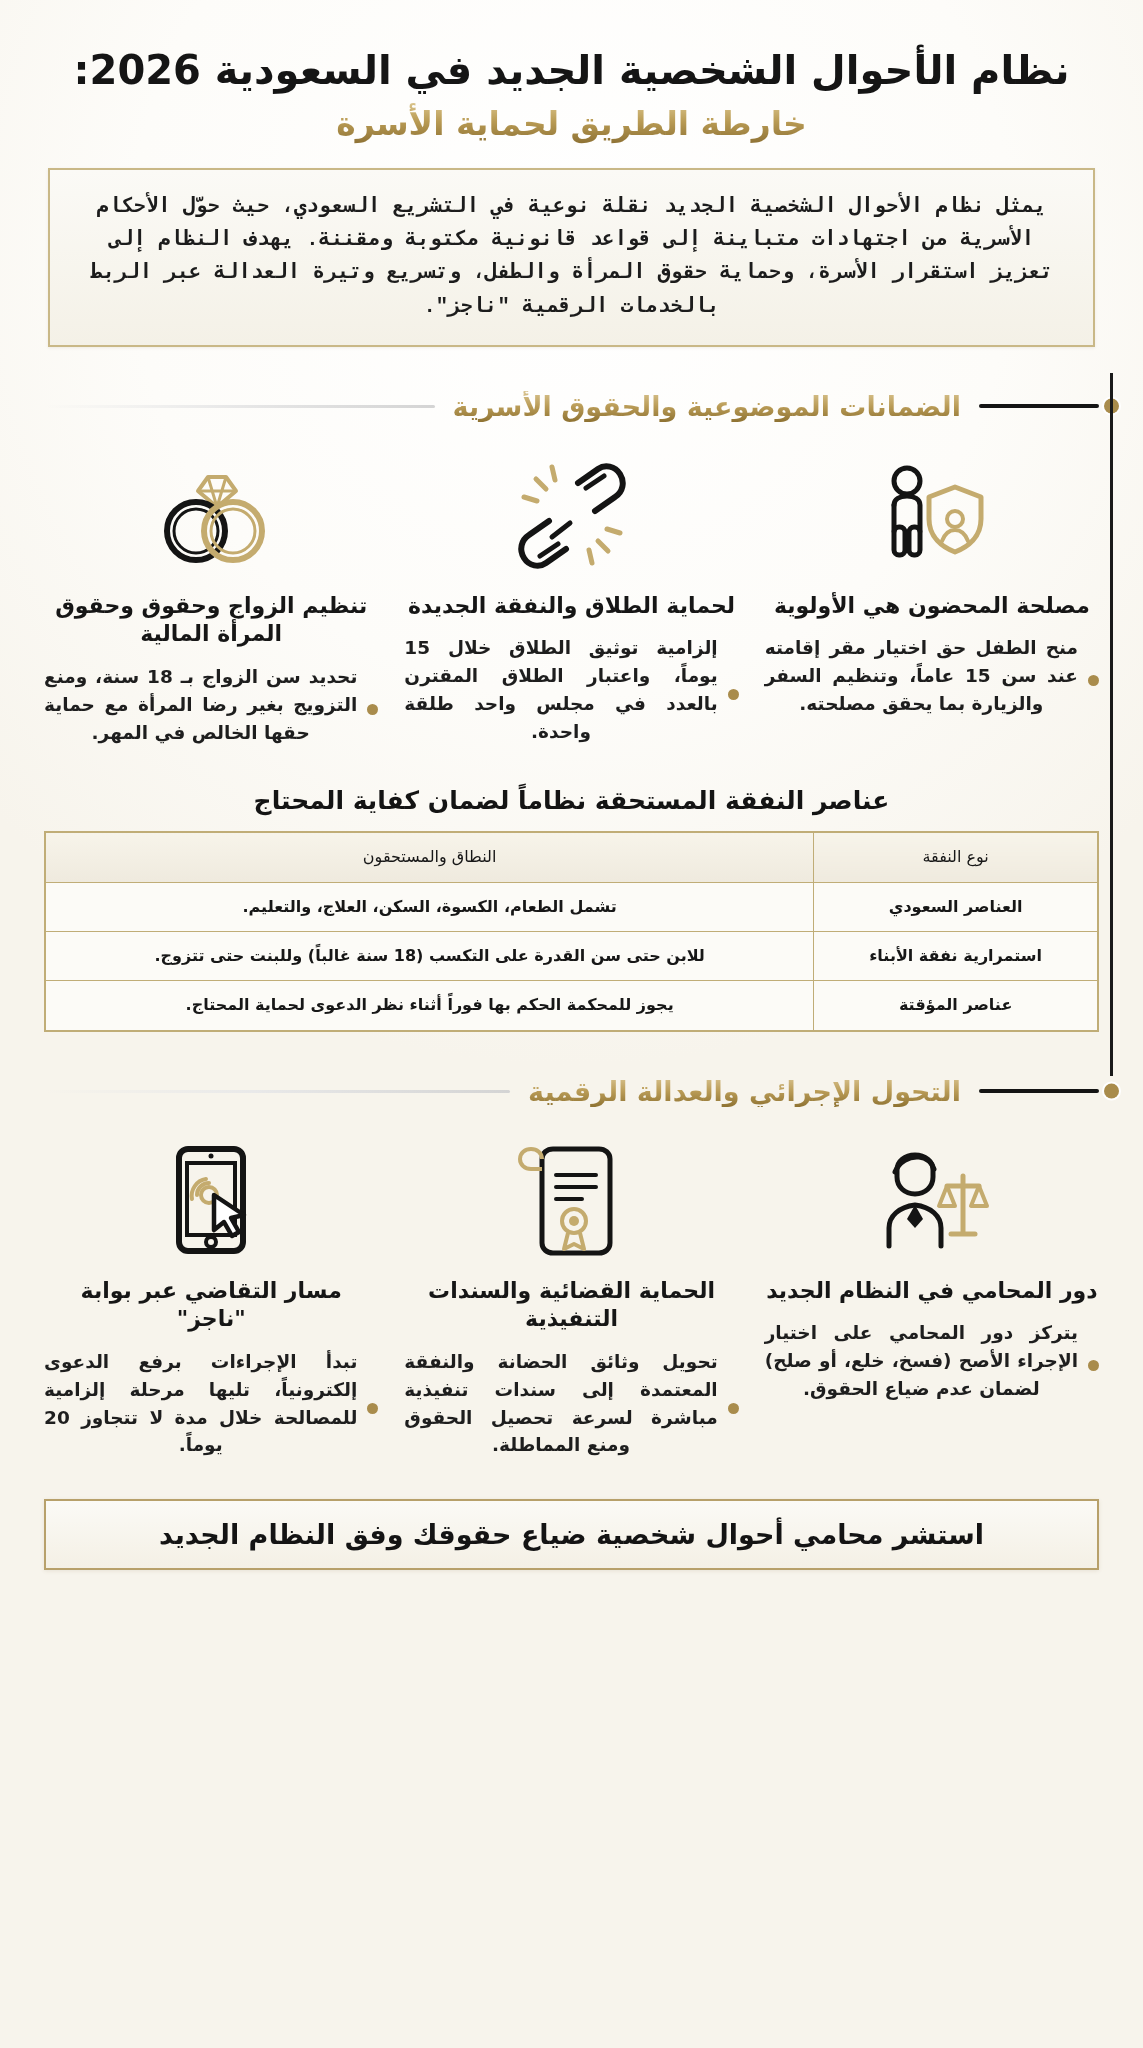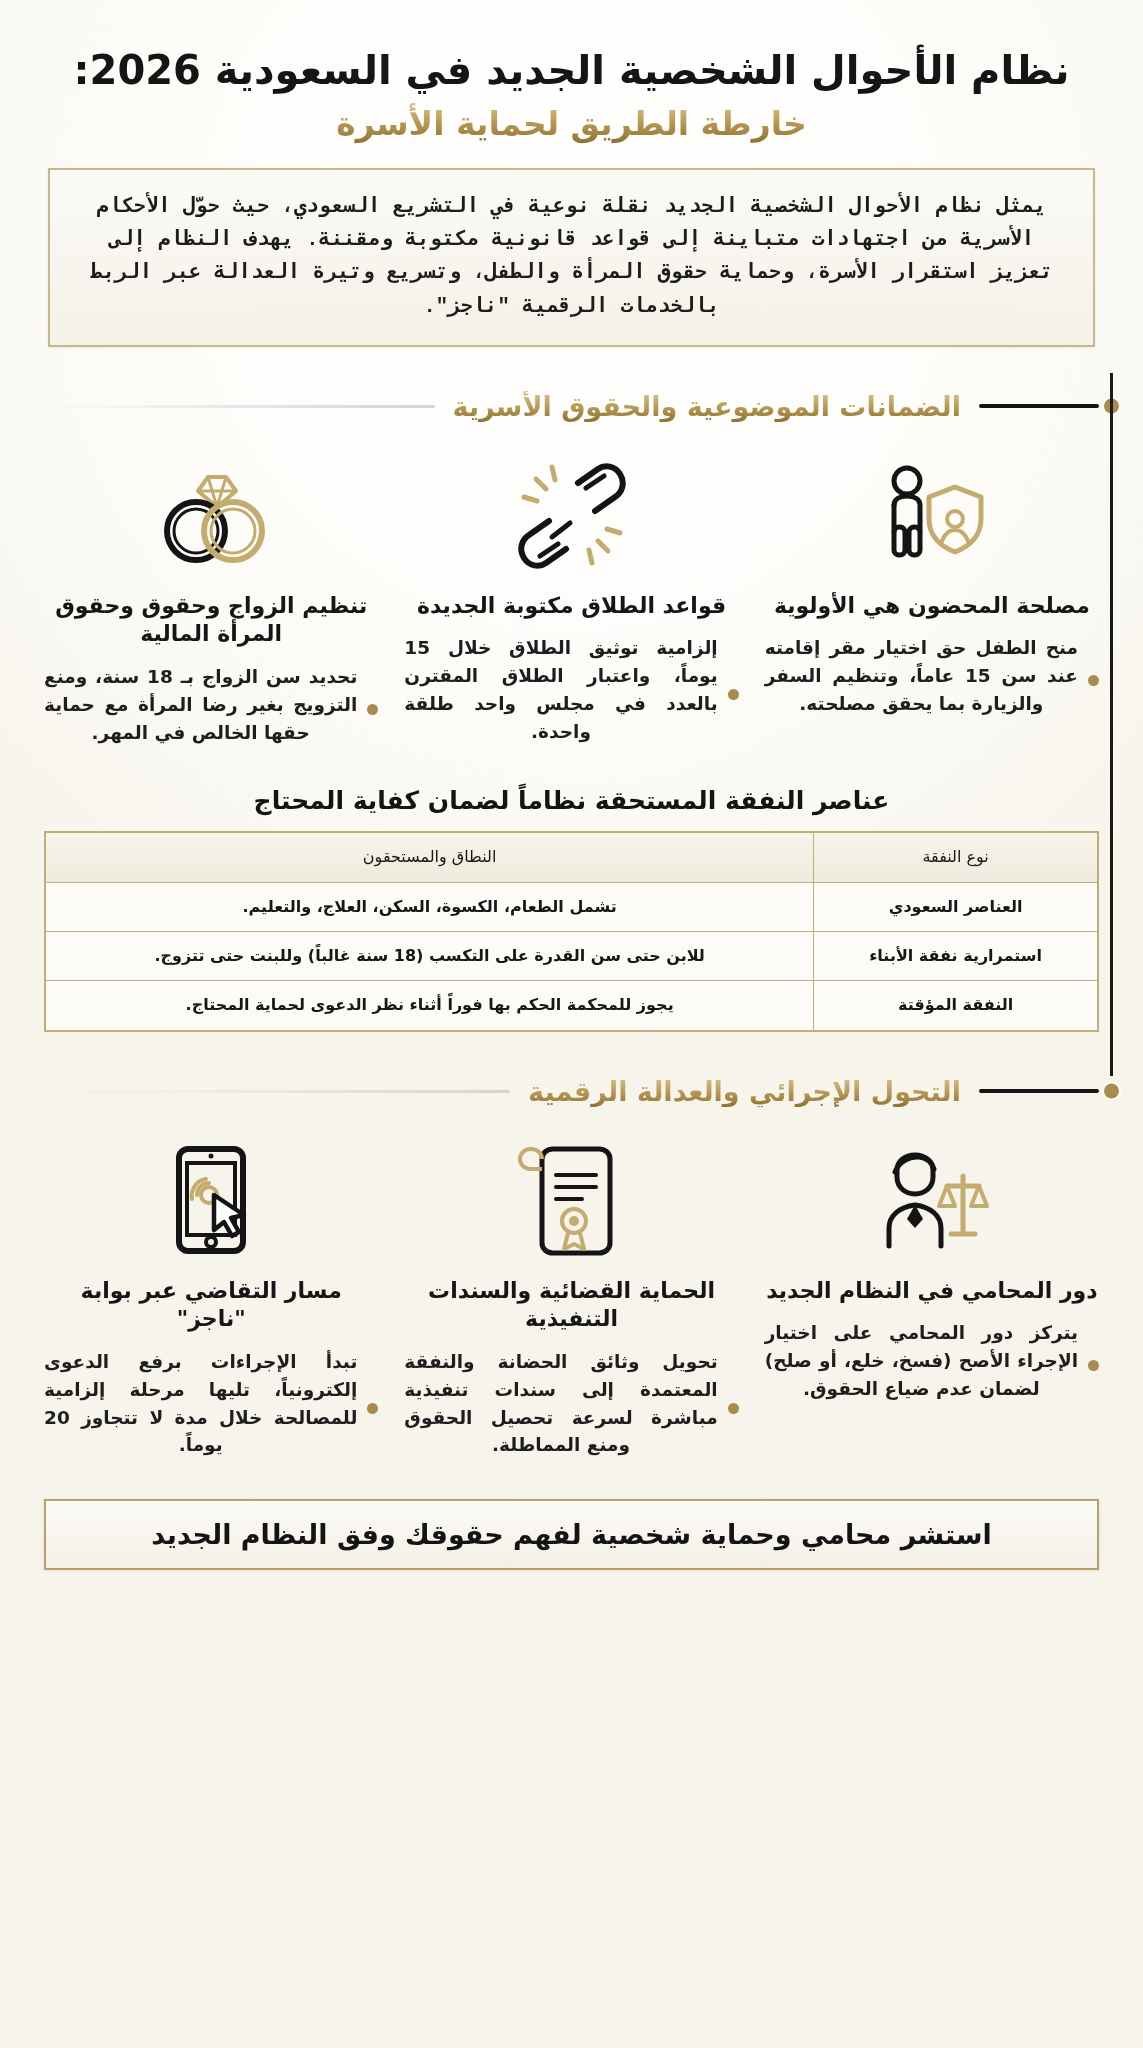--- a/index.html
+++ b/index.html
@@ -264,21 +264,21 @@
         <svg width="120" height="110" viewBox="0 0 120 110" fill="none">
           <path d="M66 22l20-14c7-5 17-3 22 5 5 8 3 18-5 23L83 50" stroke="#141414" stroke-width="6" stroke-linecap="round"></path>
           <path d="M74 27l18-12" stroke="#141414" stroke-width="5" stroke-linecap="round"></path>
           <path d="M54 88L34 102c-7 5-17 3-22-5-5-8-3-18 5-23l20-14" stroke="#141414" stroke-width="6" stroke-linecap="round"></path>
           <path d="M46 83l-18 12" stroke="#141414" stroke-width="5" stroke-linecap="round"></path>
           <path d="M40 76l18-14" stroke="#141414" stroke-width="5" stroke-linecap="round"></path>
           <path d="M24 18l10 10M12 36l13 4M40 6l3 13" stroke="#c4ab6e" stroke-width="5" stroke-linecap="round"></path>
           <path d="M96 90l-10-10M108 72l-13-4M80 102l-3-13" stroke="#c4ab6e" stroke-width="5" stroke-linecap="round"></path>
         </svg>
       </div>
-      <div class="card-title">قواعد الطلاق مكتوبة الجديدة</div>
+      <div class="card-title">لحماية الطلاق والنفقة الجديدة</div>
       <div class="card-bullet">
         <span class="dot"></span>
         <span class="card-text">إلزامية توثيق الطلاق خلال 15 يوماً، واعتبار الطلاق المقترن بالعدد في مجلس واحد طلقة واحدة.</span>
       </div>
     </div>
 
     <div class="card">
       <div class="card-icon">
         <svg width="140" height="110" viewBox="0 0 140 110" fill="none">
           <path d="M57 30l10-14h18l10 14-19 16-19-16z" stroke="#c4ab6e" stroke-width="4" stroke-linejoin="round"></path>
@@ -310,21 +310,21 @@
     <tbody>
       <tr>
         <td class="col-type">العناصر السعودي</td>
         <td>تشمل الطعام، الكسوة، السكن، العلاج، والتعليم.</td>
       </tr>
       <tr>
         <td class="col-type">استمرارية نفقة الأبناء</td>
         <td>للابن حتى سن القدرة على التكسب (18 سنة غالباً) وللبنت حتى تتزوج.</td>
       </tr>
       <tr>
-        <td class="col-type">النفقة المؤقتة</td>
+        <td class="col-type">عناصر المؤقتة</td>
         <td>يجوز للمحكمة الحكم بها فوراً أثناء نظر الدعوى لحماية المحتاج.</td>
       </tr>
     </tbody>
   </table>
 
   <div class="section-head">
     <div class="sh-node"></div>
     <div class="sh-rule-dark"></div>
     <div class="sh-title">التحول الإجرائي والعدالة الرقمية</div>
     <div class="sh-rule-light"></div>
@@ -387,16 +387,16 @@
       <div class="card-title">مسار التقاضي عبر بوابة "ناجز"</div>
       <div class="card-bullet">
         <span class="dot"></span>
         <span class="card-text">تبدأ الإجراءات برفع الدعوى إلكترونياً، تليها مرحلة إلزامية للمصالحة خلال مدة لا تتجاوز 20 يوماً.</span>
       </div>
     </div>
 
   </div>
 
   <div class="footer">
-    <div class="footer-text">استشر محامي وحماية شخصية لفهم حقوقك وفق النظام الجديد</div>
+    <div class="footer-text">استشر محامي أحوال شخصية ضياع حقوقك وفق النظام الجديد</div>
   </div>
 
 </div>
 
 </body></html>

